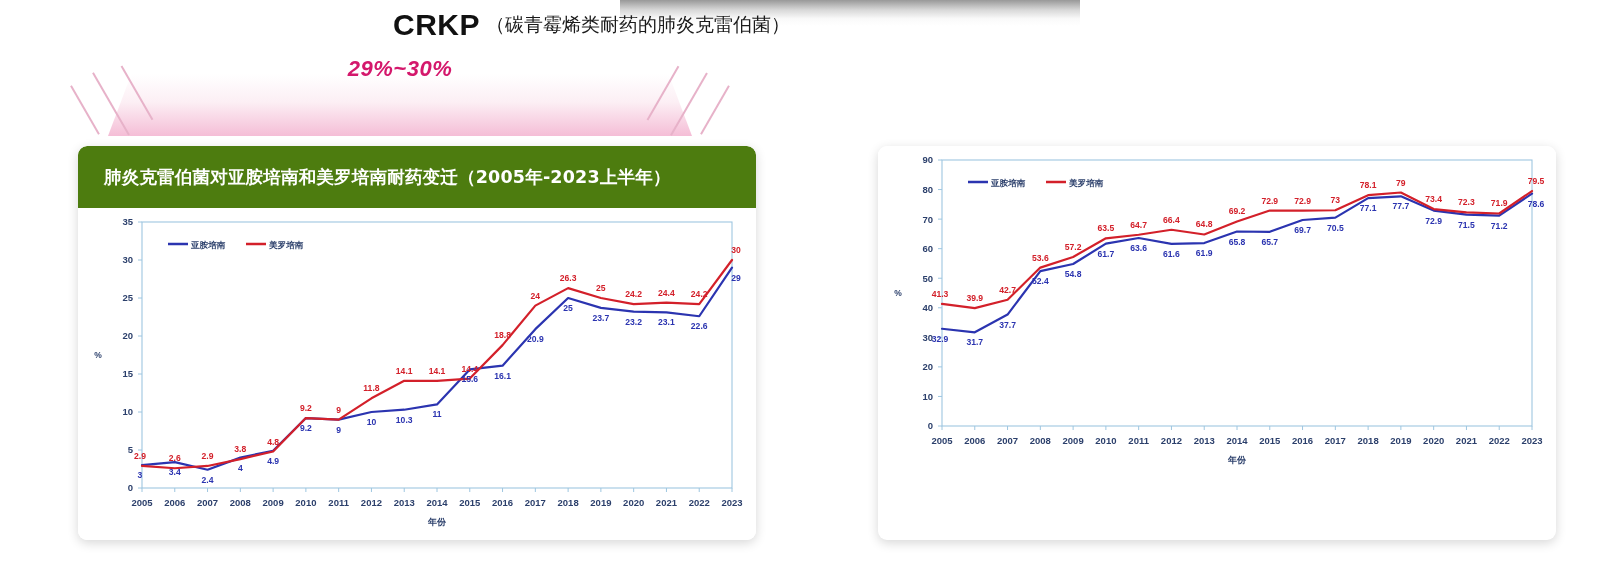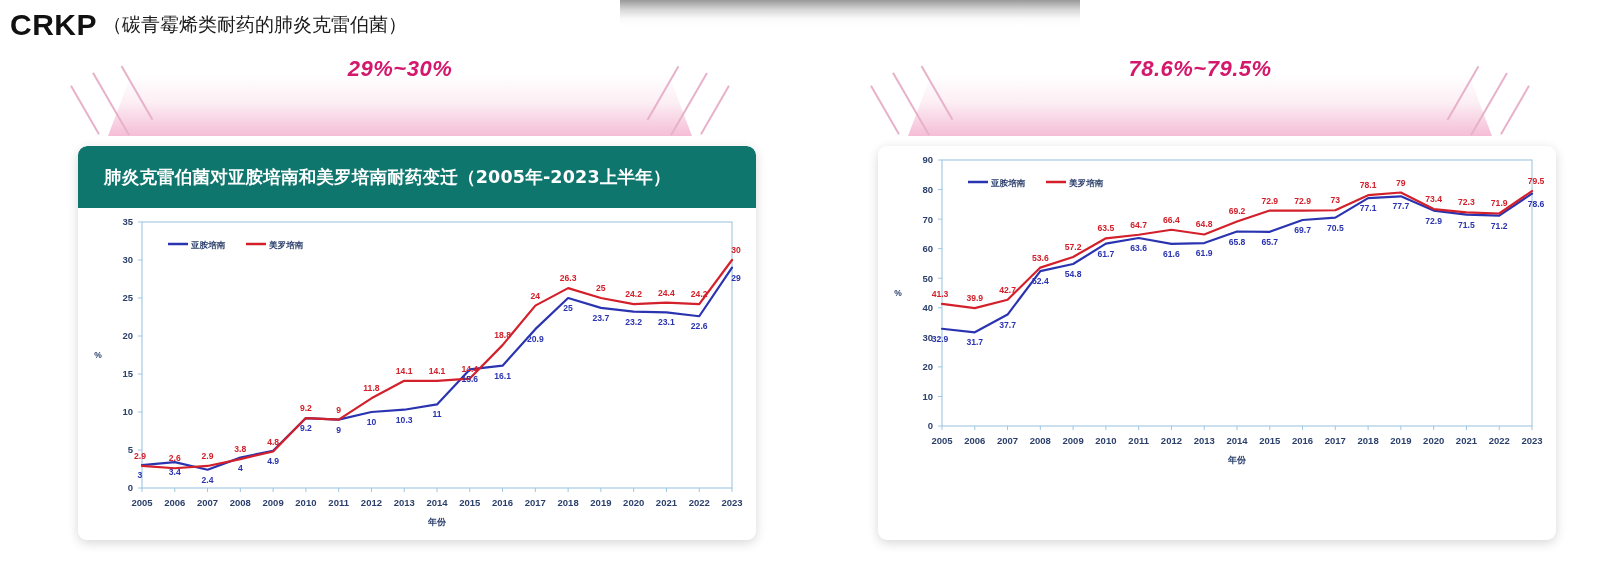--- a/index.html
+++ b/index.html
@@ -12,21 +12,21 @@
   .top-shade{
     position:absolute;left:620px;top:0;width:460px;height:26px;
     background:linear-gradient(to bottom,rgba(90,90,90,0.62) 0%,rgba(140,140,140,0.34) 38%,rgba(200,200,200,0.10) 72%,rgba(255,255,255,0) 100%);
     pointer-events:none;
   }
   .panel{position:absolute;top:0;width:780px;height:566px;}
   .panel.left{left:10px;}
   .panel.right{left:810px;}
 
   
-  .hdr{position:absolute;top:8px;left:0;width:780px;text-align:left;}
+  .hdr{position:absolute;top:8px;left:0;width:780px;text-align:right;}
   .hdr .acr{
     font-size:30px;font-weight:bold;color:#111111;letter-spacing:.5px;
     vertical-align:middle;
   }
   .hdr .cn{
     font-size:19px;color:#1a1a1a;vertical-align:middle;
     font-family:"DejaVu Sans","Liberation Sans",sans-serif;
   }
   .hdr .cn.tight{margin-left:-2px;}
   .hdr .cn.loose{margin-left:6px;}
@@ -46,21 +46,21 @@
   }
 
   
   .card{
     position:absolute;top:146px;left:68px;width:678px;height:394px;
     background:#ffffff;border-radius:9px;
     box-shadow:0 3px 11px rgba(0,0,0,0.16);
     overflow:hidden;
   }
   .card-title{
-    height:62px;background:#0f766e;border-radius:9px 9px 0 0;
+    height:62px;background:#4d7c0f;border-radius:9px 9px 0 0;
     display:flex;align-items:center;
   }
   .card-title span{
     color:#ffffff;font-size:17.5px;font-weight:bold;margin-left:26px;
     font-family:"DejaVu Sans","Liberation Sans",sans-serif;
     letter-spacing:.2px;white-space:nowrap;
   }
   .chart-wrap{position:relative;width:678px;height:332px;background:#fff;}
   .chart-wrap svg{display:block;}
 </style>
@@ -189,30 +189,20 @@
           <line x1="90" y1="36" x2="110" y2="36" stroke="#2b34b0" stroke-width="2.4"></line>
           <text x="113" y="39.6" font-size="8.6" font-weight="bold" fill="#2b3f6b" font-family="&quot;DejaVu Sans&quot;,sans-serif">亚胺培南</text>
           <line x1="168" y1="36" x2="188" y2="36" stroke="#d3202a" stroke-width="2.4"></line>
           <text x="191" y="39.6" font-size="8.6" font-weight="bold" fill="#2b3f6b" font-family="&quot;DejaVu Sans&quot;,sans-serif">美罗培南</text>
         </svg>
       </div>
   </div>
 </div>
 
 <div class="panel right">
-  <div class="banner">
-    <div class="trap"></div>
-    <div class="sl" style="left:14px;top:34px;height:56px;transform:rotate(-30deg);"></div>
-    <div class="sl" style="left:40px;top:20px;height:72px;transform:rotate(-30deg);"></div>
-    <div class="sl" style="left:66px;top:14px;height:62px;transform:rotate(-30deg);"></div>
-    <div class="sl" style="right:14px;top:34px;height:56px;transform:rotate(30deg);"></div>
-    <div class="sl" style="right:40px;top:20px;height:72px;transform:rotate(30deg);"></div>
-    <div class="sl" style="right:66px;top:14px;height:62px;transform:rotate(30deg);"></div>
-    <div class="pct">78.6%~79.5%</div>
-  </div>
   <div class="card">
     <div class="chart-wrap" id="chart-1">
         <svg width="678" height="332" viewBox="0 0 678 332">
           <rect x="64" y="14" width="590" height="266" fill="#ffffff" stroke="#9ec6e0" stroke-width="1.1"></rect>
           <line x1="60" y1="280" x2="64" y2="280" stroke="#9ec6e0" stroke-width="1"></line>
           <text x="55" y="283.4" text-anchor="end" font-size="9.5" font-weight="bold" fill="#2b3f6b" font-family="&quot;Liberation Sans&quot;,sans-serif">0</text>
           <line x1="60" y1="250.44444444444446" x2="64" y2="250.44444444444446" stroke="#9ec6e0" stroke-width="1"></line>
           <text x="55" y="253.84444444444446" text-anchor="end" font-size="9.5" font-weight="bold" fill="#2b3f6b" font-family="&quot;Liberation Sans&quot;,sans-serif">10</text>
           <line x1="60" y1="220.88888888888889" x2="64" y2="220.88888888888889" stroke="#9ec6e0" stroke-width="1"></line>
           <text x="55" y="224.2888888888889" text-anchor="end" font-size="9.5" font-weight="bold" fill="#2b3f6b" font-family="&quot;Liberation Sans&quot;,sans-serif">20</text>

